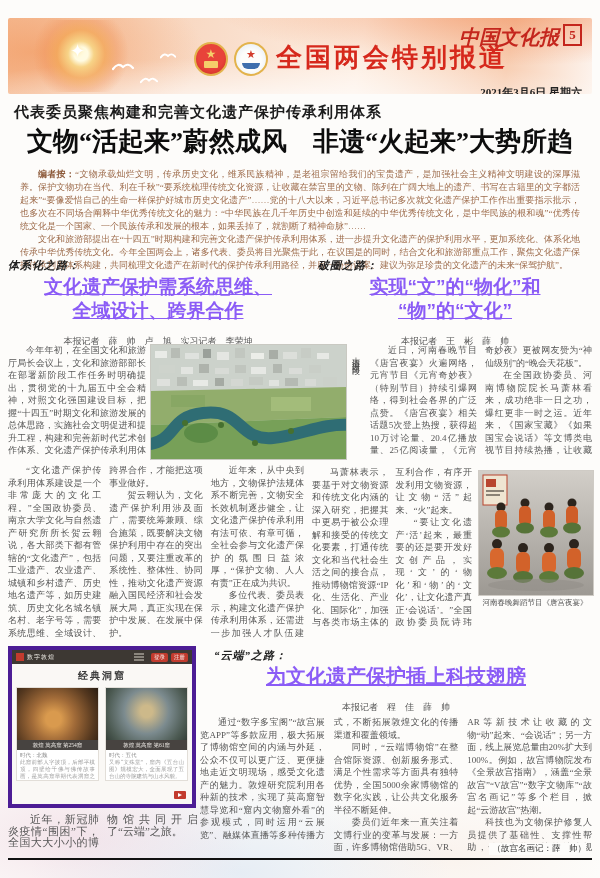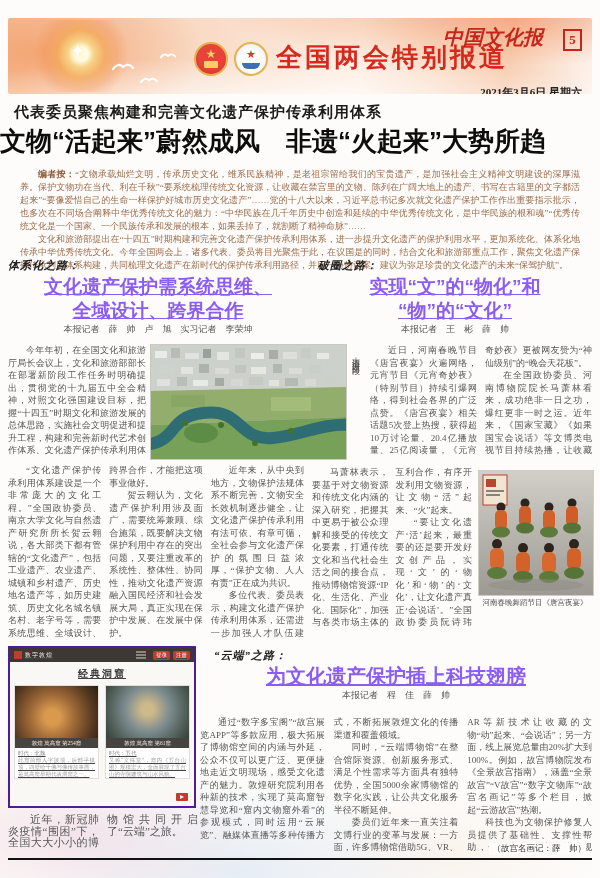--- a/index.html
+++ b/index.html
@@ -27,39 +27,39 @@
   .emblem{position:absolute;top:24px;width:34px;height:34px;border-radius:50%;box-sizing:border-box;}
   .emblem.nat{left:186px;border:2px solid #e3b34c;background:radial-gradient(circle at 50% 42%,#e8433a 0 55%,#c8281e 100%);}
   .emblem.nat span{position:absolute;left:0;right:0;top:4px;text-align:center;color:#f5d06a;font-size:12px;line-height:12px;}
   .emblem.nat i{position:absolute;left:8px;right:8px;bottom:6px;height:7px;background:#f5d06a;border-radius:1px;}
   .emblem.cppcc{left:226px;border:2px solid #e3b34c;background:radial-gradient(circle at 50% 55%,#fdfdfb 0 45%,#dfe8f2 100%);}
   .emblem.cppcc span{position:absolute;left:0;right:0;top:5px;text-align:center;color:#d23c2c;font-size:11px;line-height:11px;}
   .emblem.cppcc i{position:absolute;left:6px;right:6px;bottom:5px;height:6px;border-radius:0 0 12px 12px;background:#3f6fae;}
   .banner-title{position:absolute;left:268px;top:22px;font-family:"Liberation Sans",sans-serif;
       font-weight:bold;font-size:26px;letter-spacing:3px;color:#d6281c;white-space:nowrap;}
   .masthead{position:absolute;right:10px;top:6px;text-align:right;}
-  .mh-row{display:flex;align-items:flex-end;justify-content:flex-end;gap:20px;}
+  .mh-row{display:flex;align-items:flex-start;justify-content:flex-end;gap:4px;}
   .mh-name{font-family:"Liberation Serif",serif;font-style:italic;font-weight:bold;font-size:20px;color:#c4261d;}
   .mh-page{display:inline-block;min-width:15px;height:18px;line-height:18px;border:2px solid #c4261d;
       color:#c4261d;font-weight:bold;font-size:13px;text-align:center;font-style:normal;}
   .mh-line{font-size:11px;line-height:10px;color:#4a4a4a;margin-top:36px;}
   .mh-line.b{font-weight:bold;color:#222;}
 
   
   .kicker-line{left:14px;top:103px;font-size:15px;font-weight:bold;color:#1c1c1c;letter-spacing:1px;}
-  .main-headline{left:0;top:124px;width:600px;text-align:left;font-family:Liberation Sans, sans-serif;
+  .main-headline{left:0;top:124px;width:600px;text-align:center;font-family:Liberation Serif, serif;
       font-weight:900;font-size:26px;color:#0d0d0d;letter-spacing:0px;}
   .editor-note{left:20px;top:168px;width:560px;font-size:9px;line-height:13px;color:#9e6c4c;text-align:justify;}
   .editor-note p{margin:0;text-indent:2em;}
   .editor-note .lbl{font-weight:bold;color:#8d5a3a;}
 
   
   .a-kicker{font-size:11px;font-weight:bold;font-style:italic;color:#222;letter-spacing:1px;}
   .a-title{font-family:"Liberation Sans",sans-serif;font-weight:bold;color:#8b5cf6;text-align:center;text-decoration:underline;}
-  .a-byline{text-align:center;font-size:9px;color:#555;margin-top:0;}
+  .a-byline{text-align:center;font-size:9px;color:#555;margin-top:12px;}
   .body-text{font-size:9px;line-height:12.5px;color:#565656;text-align:justify;overflow:hidden;}
   .body-text p{margin:0;text-indent:2em;}
 
   .la-head{left:8px;top:258px;width:300px;}
   .la-head .a-title{font-size:19px;line-height:24px;margin-top:2px;}
   .la-col1{left:8px;top:344px;width:138px;height:114px;}
   .la-bottom{left:8px;top:464px;width:296px;height:176px;column-count:3;column-gap:8px;}
 
   .aerial-fig{left:150px;top:344px;width:214px;height:114px;display:flex;}
   .aerial-fig svg{display:block;border:1px solid #c9c9c2;}
@@ -67,22 +67,22 @@
 
   .ra-head{left:318px;top:258px;width:274px;}
   .ra-head .a-title{font-size:19px;line-height:24px;margin-top:2px;}
   .ra-top{left:370px;top:344px;width:222px;height:116px;column-count:2;column-gap:8px;}
   .ra-bottom{left:312px;top:466px;width:160px;height:174px;column-count:2;column-gap:7px;}
   .dancers-fig{left:478px;top:470px;width:114px;}
   .dancers-fig svg{display:block;border:1px solid #cfcbc5;}
   .fig-cap{font-size:7.5px;color:#555;text-align:center;margin-top:2px;letter-spacing:0px;}
 
   
-  .panel{left:8px;top:646px;width:188px;height:162px;background:#faf8f5;border:2px solid #4c1d95;
-      box-sizing:border-box;overflow:hidden;text-decoration:underline;}
+  .panel{left:8px;top:646px;width:188px;height:162px;background:#faf8f5;border:4px solid #4c1d95;
+      box-sizing:border-box;overflow:hidden;}
   .panel-hd{height:14px;background:#3d3833;display:flex;align-items:center;padding:0 4px;gap:3px;}
   .p-logo-sq{width:8px;height:8px;background:#c23b2e;}
   .p-logo-tx{color:#f2efe9;font-size:6px;letter-spacing:1px;}
   .p-sp{flex:1;}
   .p-dots{width:10px;height:2px;background:#8a857d;box-shadow:0 -3px 0 #8a857d,0 3px 0 #8a857d;margin-right:4px;}
   .p-btn{height:9px;line-height:9px;padding:0 3px;background:#c23b2e;color:#fff;font-size:5.5px;border-radius:2px;}
   .p-title{text-align:center;font-size:10px;color:#3a3a3a;margin:5px 0 4px;font-weight:bold;letter-spacing:2px;}
   .p-cards{display:flex;justify-content:center;gap:6px;padding:0 4px;}
   .p-card{width:84px;background:#fff;border:1px solid #e2ded8;}
   .p-img{height:52px;}

